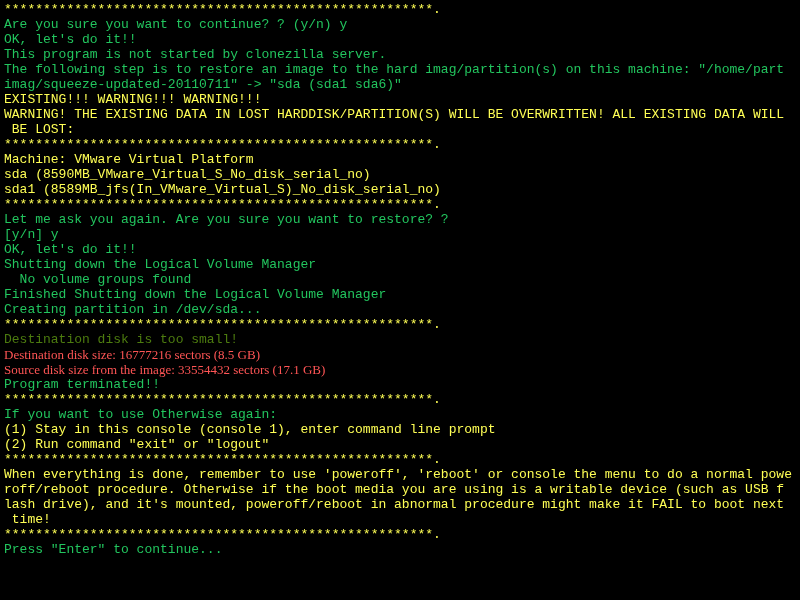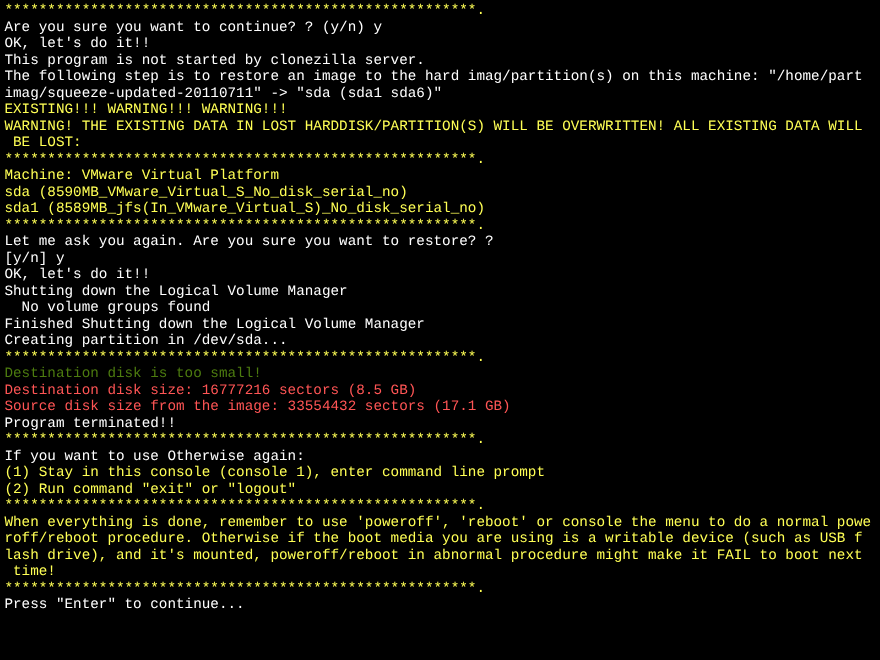--- a/index.html
+++ b/index.html
@@ -8,23 +8,23 @@
       color: #aaa;
       font-family: "Courier New", monospace;
       font-size: 13px;
       line-height: 15px;
       width: 800px;
       height: 600px;
       overflow: hidden;
       padding: 2px 4px;
     }
     .line { white-space: pre; }
-    .white { color: #ffffff; font-family: Liberation Mono, monospace; }
+    .white { color: #22c55e; font-family: Liberation Mono, monospace; }
     .yellow { color: #ffff55; }
-    .red { color: #ff5555; }
+    .red { color: #ff5555; font-family: Liberation Serif, serif; }
     .darkred { color: #4d7c0f; }
   </style>
 </head>
 <body>
 
 <div class="line yellow">*******************************************************.</div>
 <div class="line white">Are you sure you want to continue? ? (y/n) y</div>
 <div class="line white">OK, let's do it!!</div>
 <div class="line white">This program is not started by clonezilla server.</div>
 <div class="line white">The following step is to restore an image to the hard imag/partition(s) on this machine: "/home/part</div>

